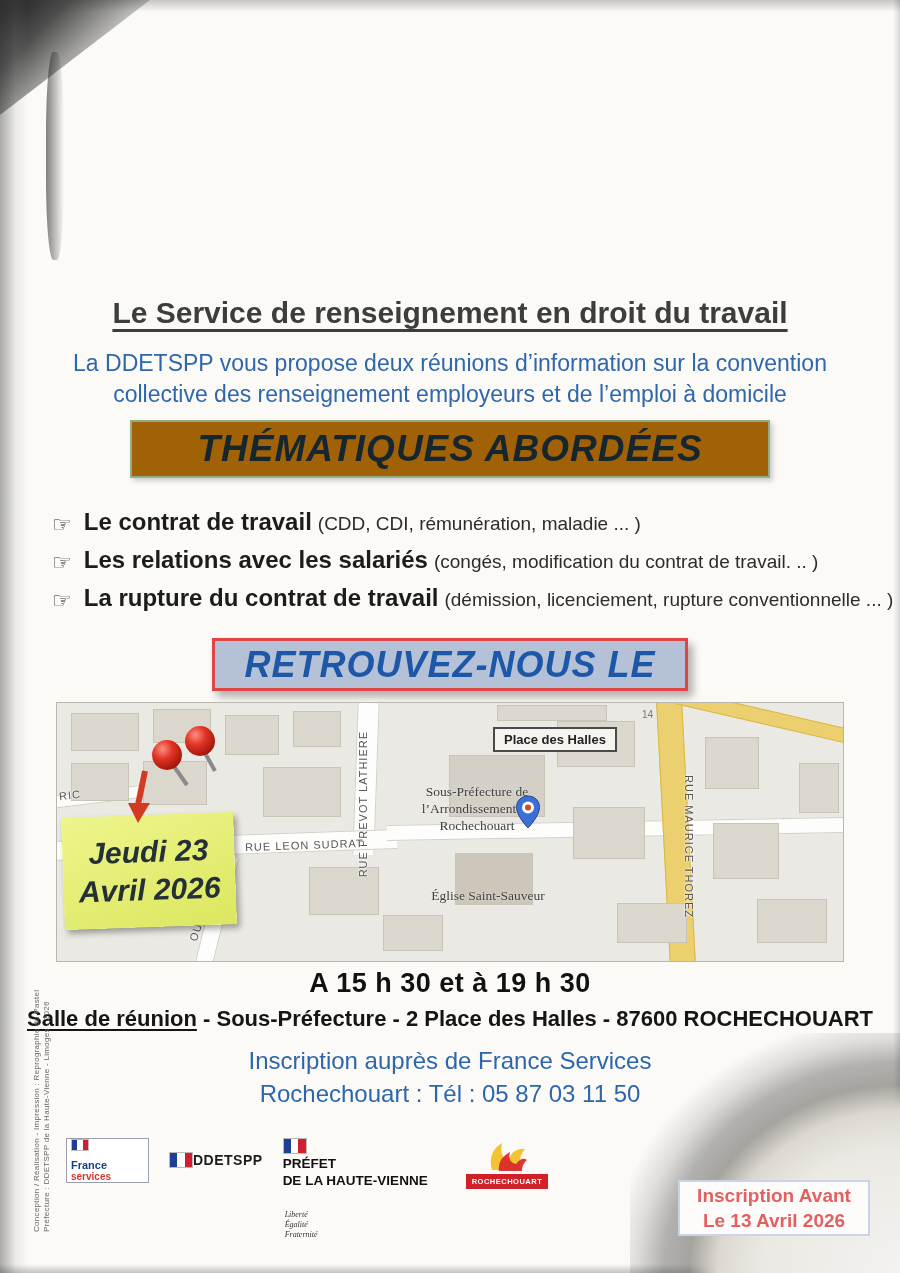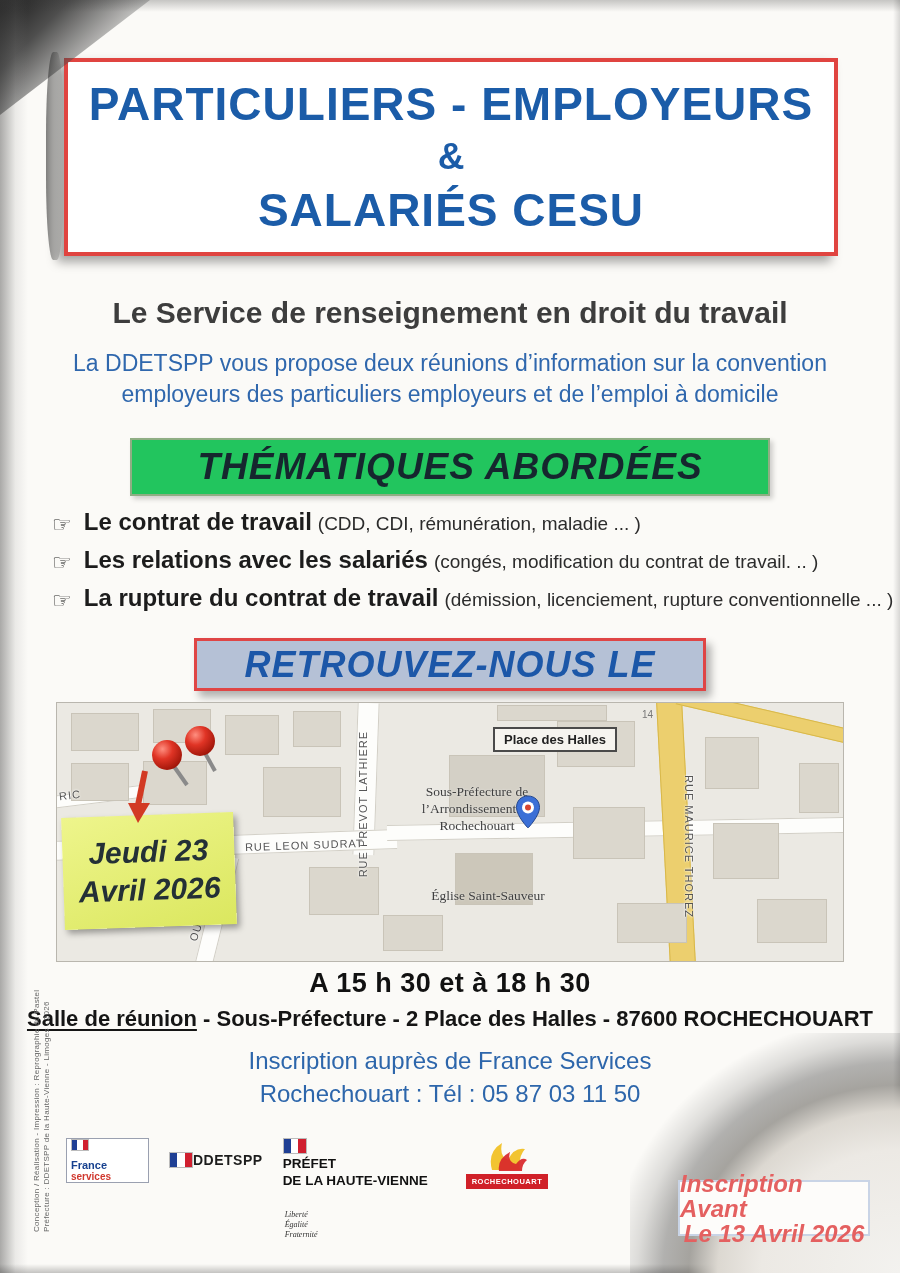--- a/index.html
+++ b/index.html
@@ -28,38 +28,38 @@
   .title-box { position:absolute; left:64px; top:58px; width:774px; height:198px; background:#fff;
     border:4px solid #e04440; box-shadow:-7px 6px 10px rgba(0,0,0,0.35);
     display:flex; flex-direction:column; align-items:center; justify-content:center; gap:5px;
     color:#1b5ca8; font-weight:bold; }
   .title-main { font-size:46px; letter-spacing:1px; }
   .title-amp { font-size:37px; }
 
   
   .service-heading-wrap { position:absolute; top:296px; width:100%; text-align:center; }
   .service-heading { font-size:30px; font-weight:bold; color:#3d3d3d;
-    text-decoration-thickness:2.5px; text-underline-offset:6px; }
+    text-decoration:underline; text-decoration-thickness:2.5px; text-underline-offset:6px; }
   .intro { position:absolute; top:348px; width:100%; text-align:center;
     font-size:23px; color:#2f67ad; line-height:31px; }
 
-  .themes-box { position:absolute; top:438px; left:50%; transform:translateX(-50%);
-    width:640px; height:58px; background:#22c55e; border:2px solid #8fae84;
+  .themes-box { position:absolute; top:420px; left:50%; transform:translateX(-50%);
+    width:640px; height:58px; background:#a16207; border:2px solid #8fae84;
     box-shadow:3px 3px 5px rgba(0,0,0,0.18);
     display:flex; align-items:center; justify-content:center; }
   .themes-box span { font-size:37px; font-weight:bold; font-style:italic; color:#16262e; letter-spacing:1px; }
 
   .themes-list { position:absolute; top:508px; left:52px; right:30px; }
   .theme-item { margin-bottom:8px; white-space:nowrap; }
   .hand { font-size:22px; color:#222; margin-right:12px; vertical-align:-2px; }
   .theme-bold { font-size:24px; font-weight:bold; color:#1c1c1c; }
   .theme-detail { font-size:19px; color:#2c2c2c; margin-left:6px; }
 
   .meet-box { position:absolute; top:638px; left:50%; transform:translateX(-50%);
-    width:512px; height:53px; background:#b5c1d6; border:3px solid #df4545;
+    width:476px; height:53px; background:#b5c1d6; border:3px solid #df4545;
     box-shadow:5px 6px 8px rgba(0,0,0,0.3);
     display:flex; align-items:center; justify-content:center; }
   .meet-box span { font-size:36px; font-weight:bold; font-style:italic; color:#1c57a8; letter-spacing:1px; }
 
   
   .map { position:absolute; left:56px; top:702px; width:788px; height:260px;
     background:#ebe9e3; border:1px solid #b9b6ae; overflow:hidden; }
   .road { position:absolute; background:#fdfdfb; border-left:1px solid #d2cfc6; border-right:1px solid #d2cfc6; }
   .road-h { border:none; border-top:1px solid #d2cfc6; border-bottom:1px solid #d2cfc6; }
   .road-y { background:#eccf6e; border-color:#d8b84a; }
@@ -105,43 +105,38 @@
   .prefet-l1, .prefet-l2 { font-size:13.5px; font-weight:bold; color:#111; line-height:15px; }
   .motto { margin-top:20px; margin-left:2px; }
   .motto div { font-size:8px; font-style:italic; font-family:"Liberation Serif", serif; color:#333; line-height:10px; }
   .logo-roche { display:flex; flex-direction:column; align-items:center; margin-left:18px; }
   .roche-band { margin-top:-4px; background:#d02028; color:#fff; font-size:7.5px; font-weight:bold;
     letter-spacing:0.5px; padding:3px 6px; }
 
   .deadline-box { position:absolute; left:678px; top:1180px; width:192px; height:56px;
     border:2px solid #c9d4e6; background:#fdfcfa; display:flex; flex-direction:column;
     align-items:center; justify-content:center; z-index:55; }
-  .deadline-box div { font-size:24px; font-weight:bold; color:#e46060; line-height:25px;font-style:italic; }
+  .deadline-box div { font-size:19px; font-weight:bold; color:#e46060; line-height:25px; }
 
   .side-text { position:absolute; left:32px; top:972px; height:260px; display:flex; gap:1px; z-index:51; }
   .side-text div { writing-mode:vertical-rl; transform:rotate(180deg); font-size:8px; color:#666; letter-spacing:0.3px; }
 </style>
 </head>
 <body>
 
 <div class="page">
 
-  <div class="title-box">
-    <div class="title-main">PARTICULIERS - EMPLOYEURS</div>
-    <div class="title-amp">&amp;</div>
-    <div class="title-main">SALARIÉS CESU</div>
-  </div>
 
   <div class="service-heading-wrap">
     <span class="service-heading">Le Service de renseignement en droit du travail</span>
   </div>
 
   <div class="intro">
     <div>La DDETSPP vous propose deux réunions d’information sur la convention</div>
-    <div>employeurs des particuliers employeurs et de l’emploi à domicile</div>
+    <div>collective des renseignement employeurs et de l’emploi à domicile</div>
   </div>
 
   <div class="themes-box">
     <span>THÉMATIQUES ABORDÉES</span>
   </div>
 
   <div class="themes-list">
     <div class="theme-item">
       <span class="hand">☞</span><span class="theme-bold">Le contrat de travail</span><span class="theme-detail">(CDD, CDI, rémunération, maladie ... )</span>
     </div>
@@ -227,21 +222,21 @@
         <polygon points="41,84 63,84 51,104" fill="#d23a24"></polygon>
       </svg>
     </div>
 
     <div class="sticky">
       <div>Jeudi 23</div>
       <div>Avril 2026</div>
     </div>
   </div>
 
-  <div class="times">A 15 h 30 et à 18 h 30</div>
+  <div class="times">A 15 h 30 et à 19 h 30</div>
 
   <div class="venue">
     <span class="venue-label">Salle de réunion</span><span> - Sous-Préfecture - 2 Place des Halles - 87600 ROCHECHOUART</span>
   </div>
 
   <div class="inscription">
     <div>Inscription auprès de France Services</div>
     <div>Rochechouart : Tél : 05 87 03 11 50</div>
   </div>
 

